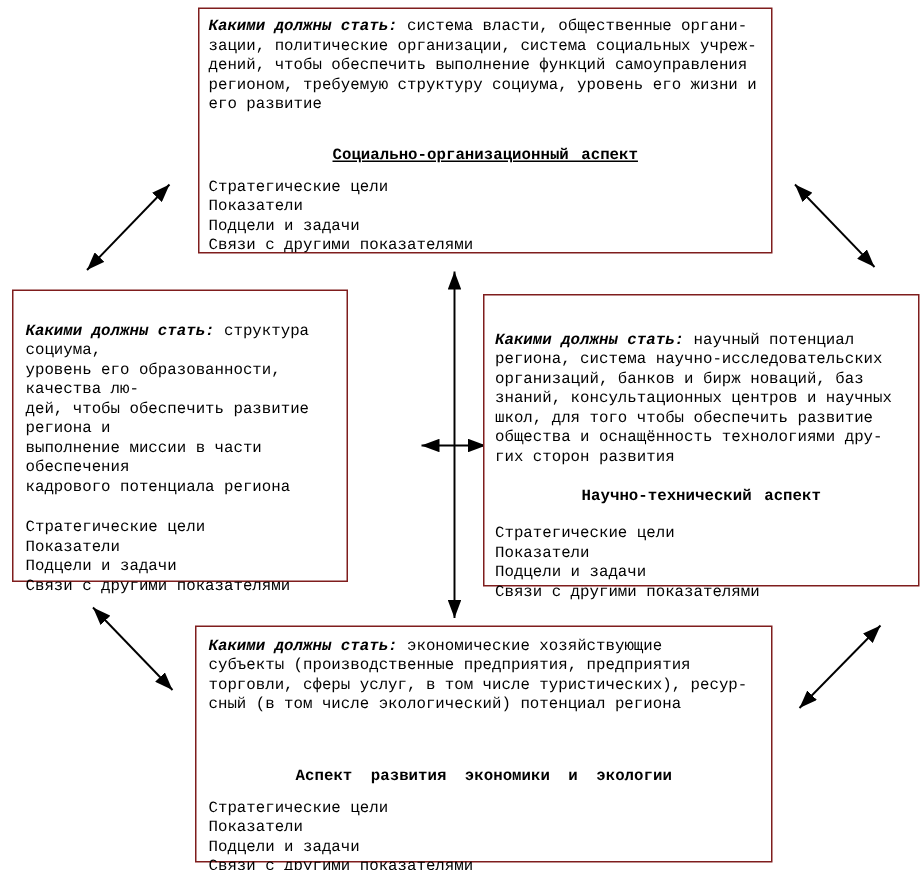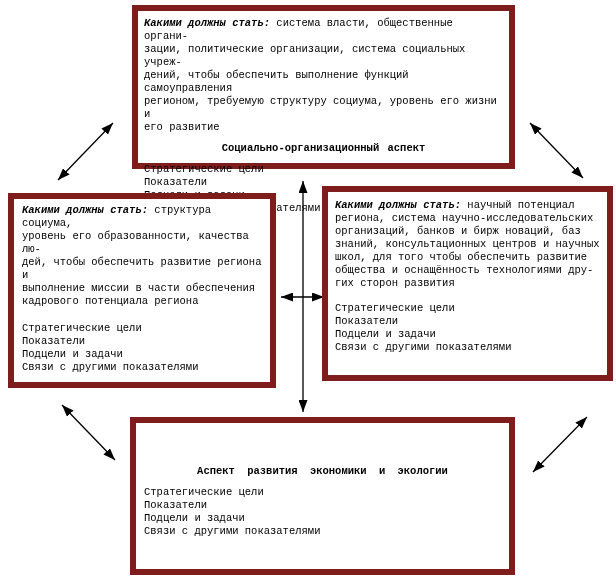--- a/index.html
+++ b/index.html
@@ -13,39 +13,39 @@
     overflow: hidden;
   }
   .arrows {
     position: absolute;
     left: 0; top: 0;
     width: 616px; height: 580px;
     pointer-events: none;
   }
   .box {
     position: absolute;
-    border: 6px solid #7f1d1d;
+    border: 1px solid #7f1d1d;
     background: #ffffff;
     box-sizing: border-box;
     font-size: 10.5px;
     line-height: 13px;
   }
   .box-top    { left: 132px; top: 5px;   width: 383px; height: 164px; padding: 6px 6px; }
-  .box-left   { left: 8px;   top: 193px; width: 268px; height: 195px; padding: 5px 8px; }
-  .box-right  { left: 322px; top: 186px; width: 291px; height: 195px; padding: 7px 7px; }
+  .box-left   { left: 8px;   top: 193px; width: 224px; height: 195px; padding: 21px 8px; }
+  .box-right  { left: 322px; top: 196px; width: 291px; height: 195px; padding: 24px 7px; }
   .box-bottom { left: 130px; top: 417px; width: 385px; height: 158px; padding: 7px 8px; }
 
   .para { margin: 0; white-space: pre-wrap; text-align: left; }
   .lead { font-style: italic; font-weight: 700; }
 
   .heading {
     margin: 0; font-size: 10.5px; line-height: 13px;
     font-weight: 700; text-align: center; word-spacing: 2px;
   }
-  .box-top    .heading { margin-top: 8px; }
+  .box-top    .heading { margin-top: 21px; text-decoration: underline; }
   .box-left   .heading { margin-top: 24px; text-align: left; word-spacing: 4px; }
   .box-right  .heading { margin-top: 13px; }
   .box-bottom .heading { margin-top: 35px; word-spacing: 6px; }
 
   .items { }
   .box-top    .items { margin-top: 8px; }
   .box-left   .items { margin-top: 14px; }
   .box-right  .items { margin-top: 12px; }
   .box-bottom .items { margin-top: 8px; }
   .item { line-height: 13px; }
@@ -102,29 +102,34 @@
   </section>
 
   <section class="box box-right">
     <p class="para"><em class="lead">Какими должны стать:</em><span> научный потенциал
 региона, система научно-исследовательских
 организаций, банков и бирж новаций, баз
 знаний, консультационных центров и научных
 школ, для того чтобы обеспечить развитие
 общества и оснащённость технологиями дру-
 гих сторон развития</span></p>
+    <h3 class="heading">Научно-технический аспект</h3>
     <div class="items">
       <div class="item">Стратегические цели</div>
       <div class="item">Показатели</div>
       <div class="item">Подцели и задачи</div>
       <div class="item">Связи с другими показателями</div>
     </div>
   </section>
 
   <section class="box box-bottom">
+    <p class="para"><em class="lead">Какими должны стать:</em><span> экономические хозяйствующие
+субъекты (производственные предприятия, предприятия
+торговли, сферы услуг, в том числе туристических), ресур-
+сный (в том числе экологический) потенциал региона</span></p>
     <h3 class="heading">Аспект развития экономики и экологии</h3>
     <div class="items">
       <div class="item">Стратегические цели</div>
       <div class="item">Показатели</div>
       <div class="item">Подцели и задачи</div>
       <div class="item">Связи с другими показателями</div>
     </div>
   </section>
 
 </div>

